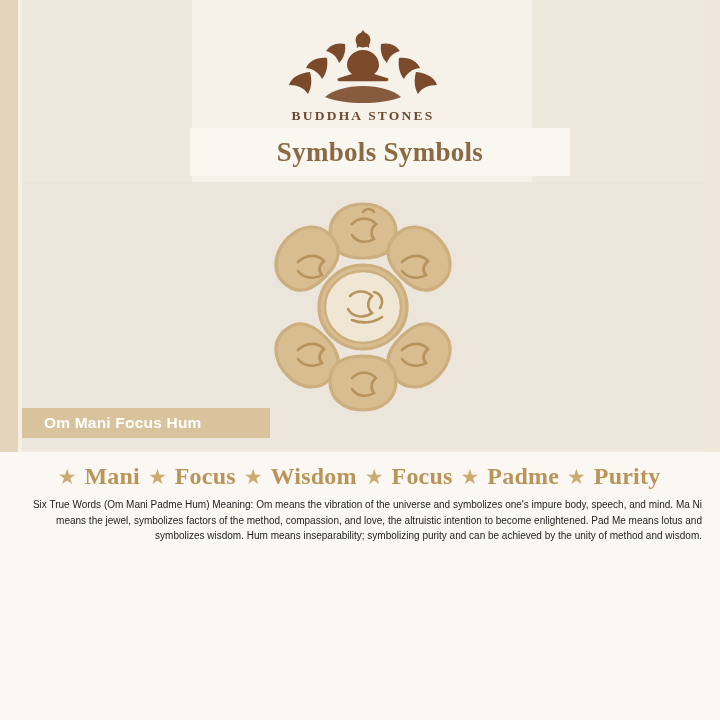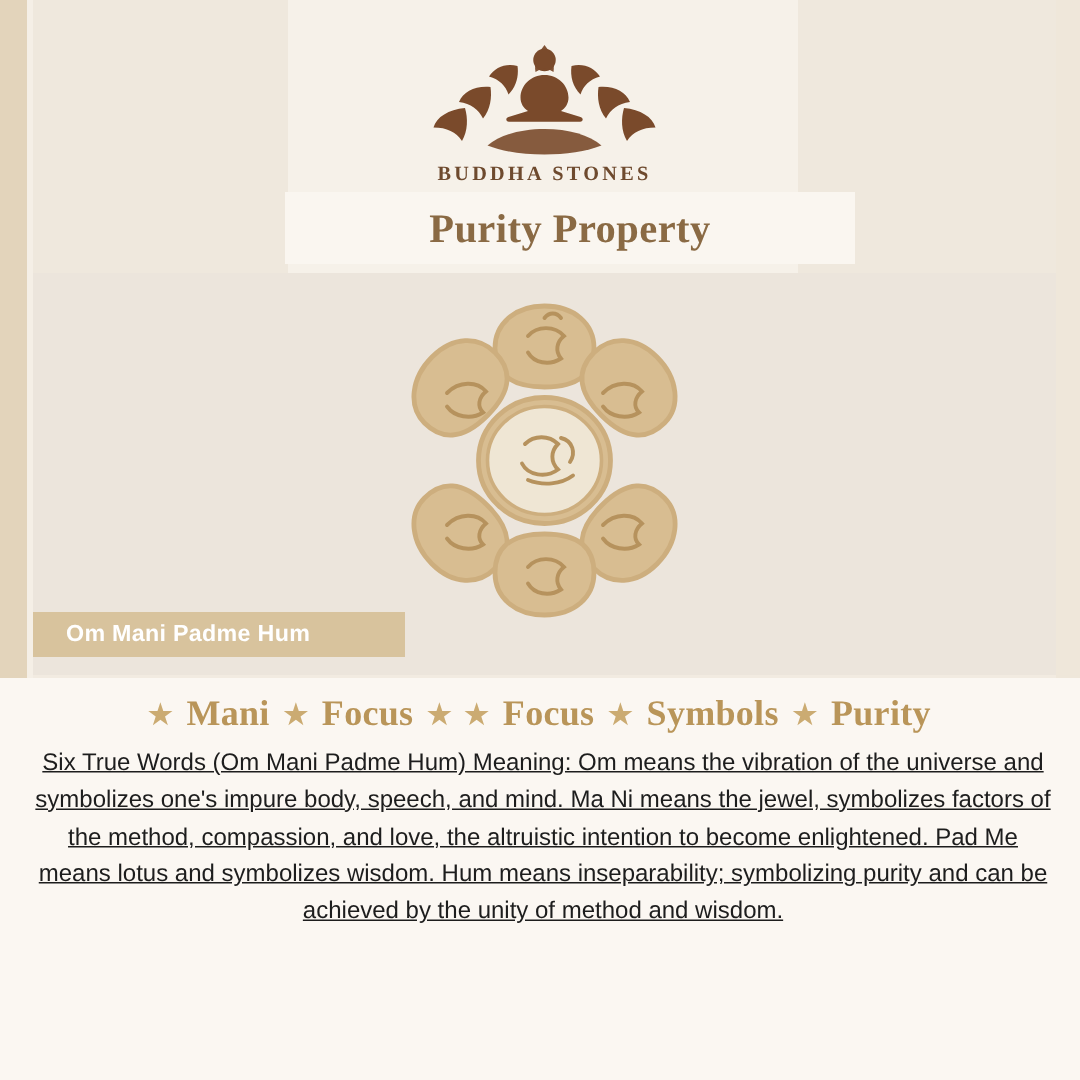--- a/index.html
+++ b/index.html
@@ -175,25 +175,24 @@
     font-family: "Liberation Serif", serif;
     font-weight: bold;
     font-size: 24px;
     color: #b99559;
     margin: 0 5px;
     letter-spacing: 0.2px;
   }
 
   .body-copy {
     margin: 7px 18px 0 22px;
-    font-size: 16px;
+    font-size: 10px;
     line-height: 1.55;
     color: #1d1d1d;
-    text-align: center;
-    text-decoration: underline;
+    text-align: right;
   }
   .body-copy p { margin: 0; }
   .body-copy p + p { margin-top: 0px; }
 </style>
 </head>
 <body>
 
 <div class="page">
   <div class="frame-outer"></div>
   <div class="band-left"></div>
@@ -227,21 +226,21 @@
               <path d="M133 50 c11 1 19 6 21 13 c-9 0 -15 3 -19 9 c-4 -7 -4 -15 -2 -22 z"></path>
 
               <path d="M80 64 c-16 0 -30 4 -38 11 c10 4 24 6 38 6 c14 0 28 -2 38 -6 c-8 -7 -22 -11 -38 -11 z" opacity="0.9"></path>
             </g>
           </svg>
         </span>
         <div class="logo-text">BUDDHA STONES</div>
       </div>
 
       <div class="title-bar">
-        <div class="title-text">Purity Property</div>
+        <div class="title-text">Symbols Symbols</div>
       </div>
     </div>
 
     <div class="mandala-zone">
       <div class="mandala-wrap">
         <svg width="262" height="238" viewBox="0 0 262 238" aria-hidden="true">
           <g fill="none" stroke="#cdae7e" stroke-width="3.2">
 
             <g>
 
@@ -278,35 +277,36 @@
 
             <path d="M170 162 c8 -8 20 -8 26 -1 c-5 4 -6 10 -2 14 c-8 5 -19 3 -24 -4"></path>
 
             <path d="M120 190 c6 -7 18 -7 24 0 c-5 4 -6 10 -2 15 c-8 5 -18 3 -22 -4"></path>
           </g>
         </svg>
       </div>
     </div>
 
     <div class="ribbon">
-      <span class="ribbon-text">Om Mani Padme Hum</span>
+      <span class="ribbon-text">Om Mani Focus Hum</span>
     </div>
   </div>
 
   <div class="text-panel">
     <div class="stars-row">
       <span class="star">★</span>
       <span class="virtue">Mani</span>
       <span class="star">★</span>
       <span class="virtue">Focus</span>
       <span class="star">★</span>
+      <span class="virtue">Wisdom</span>
       <span class="star">★</span>
       <span class="virtue">Focus</span>
       <span class="star">★</span>
-      <span class="virtue">Symbols</span>
+      <span class="virtue">Padme</span>
       <span class="star">★</span>
       <span class="virtue">Purity</span>
     </div>
 
     <div class="body-copy">
       <p>Six True Words (Om Mani Padme Hum) Meaning: Om means the vibration of the universe and symbolizes one's impure body, speech, and mind. Ma Ni means the jewel, symbolizes factors of the method, compassion, and love, the altruistic intention to become enlightened. Pad Me means lotus and symbolizes wisdom. Hum means inseparability; symbolizing purity and can be achieved by the unity of method and wisdom.</p>
     </div>
   </div>
 </div>
 

